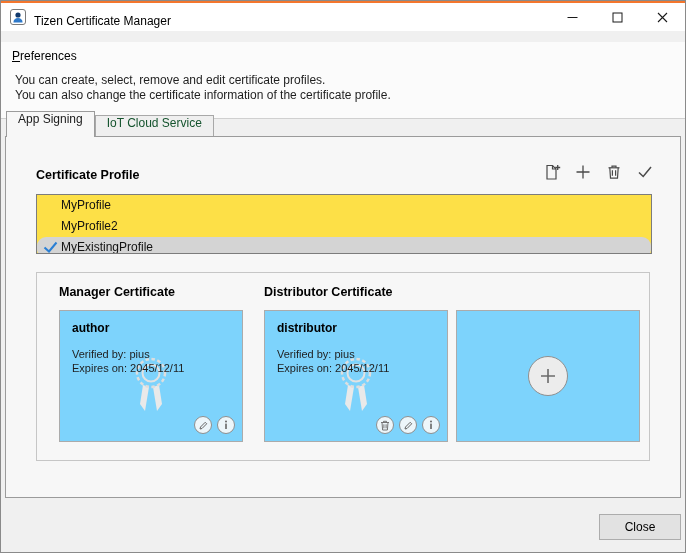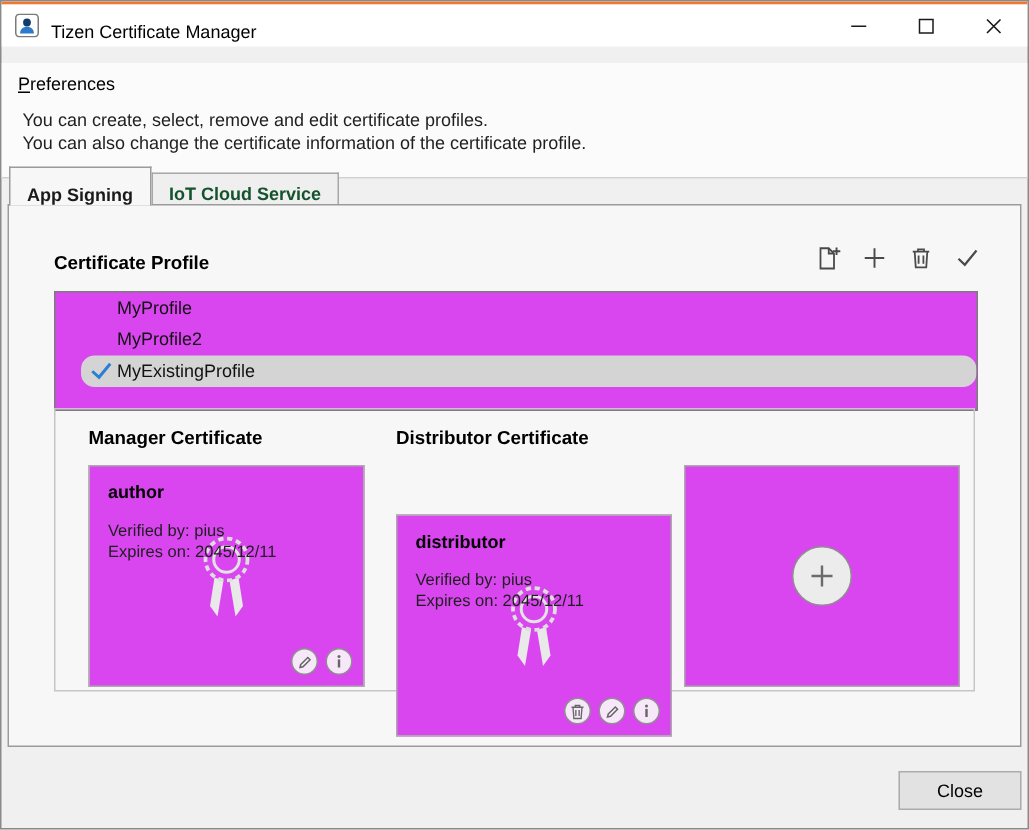--- a/index.html
+++ b/index.html
@@ -21,43 +21,43 @@
   
   .upper { position:absolute; top:41px; left:0; right:0; height:77px; background:#fbfbfb; border-bottom:1px solid #d0d0d0; }
   .menu-item { position:absolute; top:3px; left:4px; padding:4px 7px; font-size:12px; color:#000; display:inline-block; }
   .menu-item span { display:inline-block; }
   .menu-item span::first-letter { text-decoration:underline; }
   .desc-line1 { position:absolute; left:14px; top:31px; font-size:12px; color:#1f1f1f; }
   .desc-line2 { position:absolute; left:14px; top:46px; font-size:12px; color:#1f1f1f; }
 
   
   .tabs { position:absolute; top:110px; left:5px; display:flex; align-items:flex-end; height:26px; z-index:3; }
-  .tab { padding:0 11px; display:flex; align-items:flex-end; font-size:12px; white-space:nowrap;font-weight:bold; }
+  .tab { padding:0 11px; display:flex; align-items:flex-start; font-size:12px; white-space:nowrap; }
   .tab.active { height:26px; background:#f7f7f7; border:1px solid #9b9b9b; border-bottom:none; z-index:4; }
   .tab.inactive { height:21px; margin-bottom:1px; background:#efefef; border:1px solid #a8a8a8; border-bottom:none; color:#14532d; }
 
   
   .panel { position:absolute; left:4px; top:135px; width:676px; height:362px; background:#f7f7f7; border:1px solid #9b9b9b; z-index:2; }
   .section-title { position:absolute; left:30px; top:31px; font-weight:bold; font-size:12.5px; color:#000; }
   .toolbar { position:absolute; right:26px; top:26px; display:flex; gap:13px; align-items:center; }
   .tool { width:18px; height:18px; display:flex; align-items:center; justify-content:center; cursor:default; }
 
-  .listbox { position:absolute; left:30px; top:57px; width:616px; height:80px; background:#d946ef; border:1px solid #7c7c7c; overflow:hidden;padding-left:17px; }
+  .listbox { position:absolute; left:30px; top:57px; width:616px; height:60px; background:#fde047; border:1px solid #7c7c7c; overflow:hidden; }
   .row { position:relative; height:21px; line-height:21px; padding-left:24px; font-size:12px; color:#111; }
   .row.selected { background:#d4d4d4;border-radius:9px; }
   .row-check { position:absolute; left:6px; top:3px; width:15px; height:15px; }
 
   .groupbox { position:absolute; left:30px; top:135px; width:614px; height:189px; border:1px solid #c6c6c6; }
   .cert-heading { position:absolute; top:12px; font-weight:bold; font-size:12.5px; color:#000; }
   .cert-heading.h1 { left:22px; }
   .cert-heading.h2 { left:227px; }
 
-  .card { position:absolute; top:37px; width:184px; height:148px; background:#d946ef; border:1px solid #ababab; }
+  .card { position:absolute; top:37px; width:184px; height:132px; background:#7dd3fc; border:1px solid #ababab; }
   .card.c1 { left:22px; }
-  .card.c2 { left:227px;margin-top:33px; }
+  .card.c2 { left:227px; }
   .card.c3 { left:419px; display:flex; align-items:center; justify-content:center; }
   .card-name { position:absolute; left:12px; top:10px; font-weight:bold; font-size:12px; color:#000; z-index:2; }
   .card-line1 { position:absolute; left:12px; top:37px; font-size:11px; color:#1e1e1e; z-index:2; }
   .card-line2 { position:absolute; left:12px; top:51px; font-size:11px; color:#1e1e1e; z-index:2; }
   .watermark { position:absolute; left:50%; top:42px; transform:translateX(-50%); z-index:1; }
   .card-actions { position:absolute; right:7px; bottom:7px; display:flex; gap:5px; z-index:3; }
   .circle-btn { width:18px; height:18px; border:1px solid #8f8f8f; border-radius:50%; background:rgba(250,250,250,0.9); display:flex; align-items:center; justify-content:center; }
   .big-add { width:40px; height:40px; border:1px solid #8f8f8f; border-radius:50%; background:#ececec; display:flex; align-items:center; justify-content:center; }
 
   

